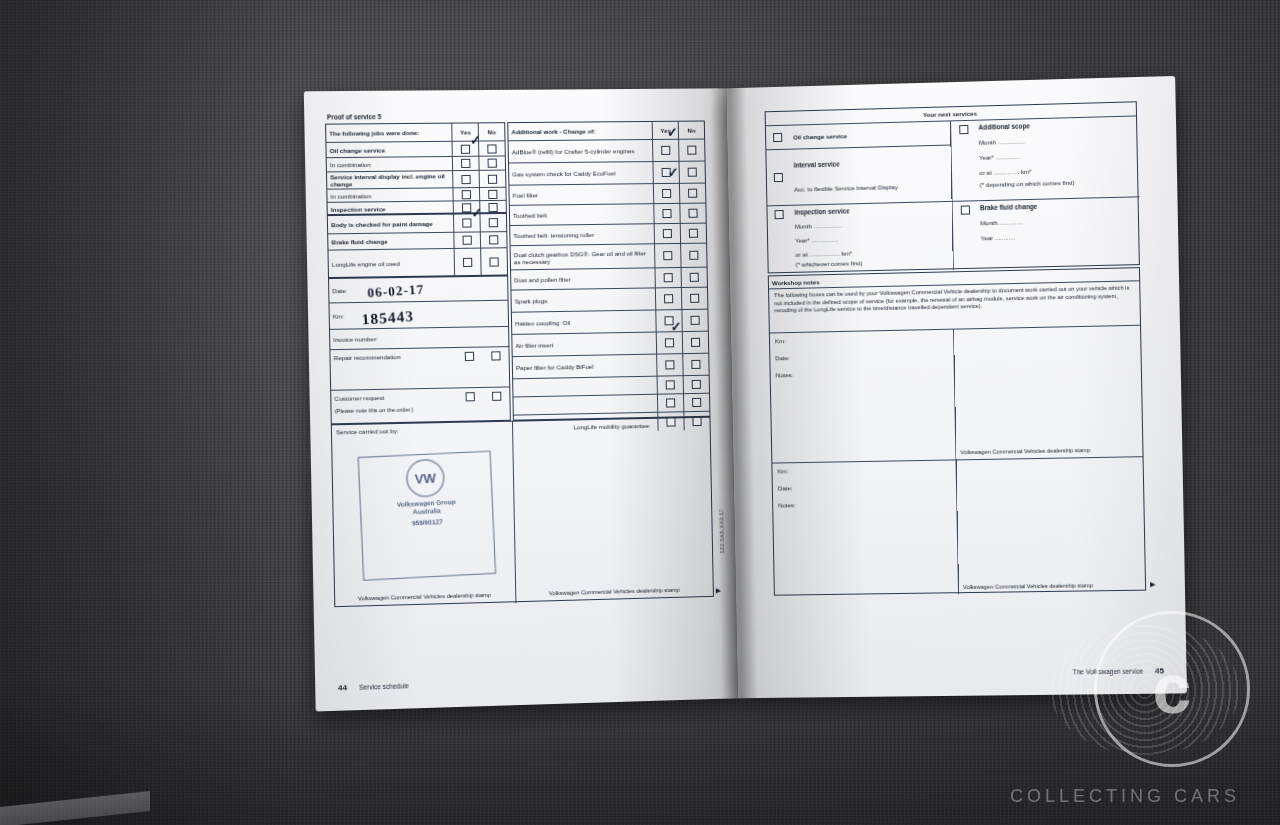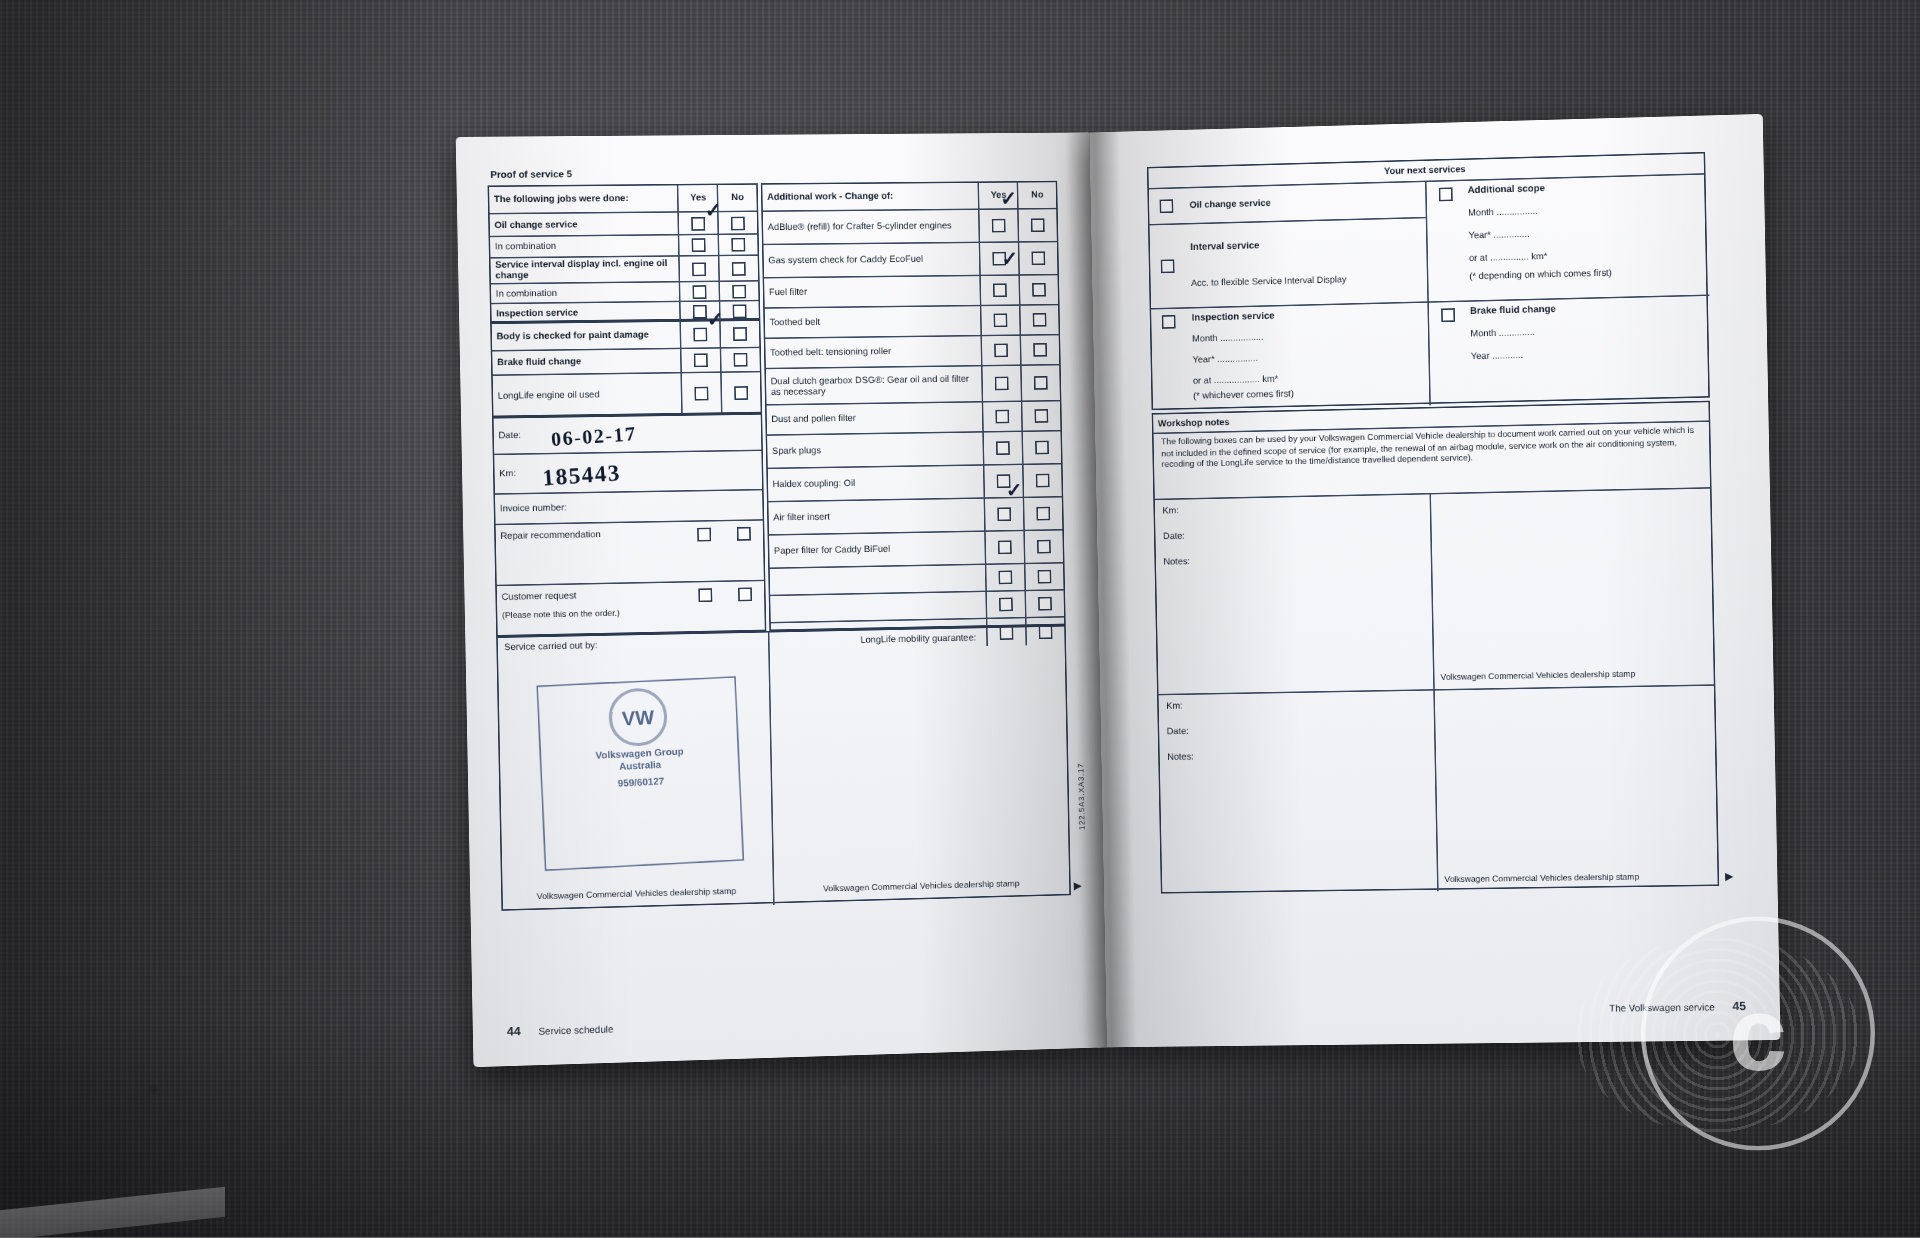--- a/index.html
+++ b/index.html
@@ -649,13 +649,14 @@
         <span style="display:inline-block; width:8px;"></span>
         <span class="pnum">45</span>
       </div>
     </div>
 
     <div class="gutter"></div>
   </div>
 
   <div class="wm-fp"></div>
   <div class="wm-circle">c</div>
+  <div class="wm-text">COLLECTING CARS</div>
 </div>
 
 </body></html>

